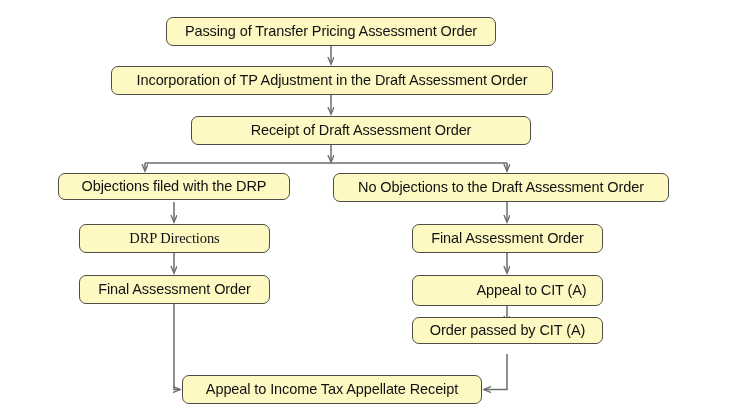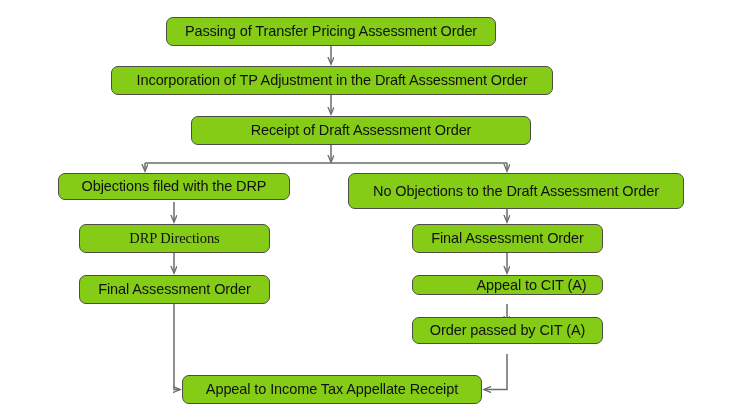--- a/index.html
+++ b/index.html
@@ -5,34 +5,34 @@
   html,body{margin:0;padding:0;}
   body{
     width:731px;height:419px;background:#ffffff;
     font-family:"Liberation Sans",sans-serif;
     overflow:hidden;position:relative;
   }
   #canvas{position:absolute;left:0;top:0;width:731px;height:419px;}
   svg.wires{position:absolute;left:0;top:0;width:731px;height:419px;pointer-events:none;}
   .node{
     position:absolute;box-sizing:border-box;
-    background:#84cc16;border:1.6px solid #4d4d45;border-radius:7px;
+    background:#fef9c3;border:1.6px solid #4d4d45;border-radius:7px;
     display:flex;align-items:center;justify-content:center;
     color:#111111;font-size:14.5px;line-height:1;white-space:nowrap;
     letter-spacing:-0.1px;
   }
   .n1{left:166px;top:17px;width:330px;height:29px;}
   .n2{left:111px;top:66px;width:442px;height:29px;}
   .n3{left:191px;top:116px;width:340px;height:29px;}
   .n4{left:58px;top:173px;width:232px;height:27px;}
-  .n5{left:348px;top:173px;width:336px;height:36px;}
+  .n5{left:333px;top:173px;width:336px;height:29px;}
   .n6{left:79px;top:224px;width:191px;height:29px;font-family:Liberation Serif, serif;}
   .n7{left:79px;top:275px;width:191px;height:29px;}
   .n8{left:412px;top:224px;width:191px;height:29px;}
-  .n9{left:412px;top:275px;width:191px;height:20px;padding-left:48px;}
+  .n9{left:412px;top:275px;width:191px;height:31px;padding-left:48px;}
   .n10{left:412px;top:317px;width:191px;height:27px;}
   .n11{left:182px;top:375px;width:300px;height:29px;}
 </style>
 </head>
 <body>
 
 <div id="canvas">
 
   <svg class="wires" viewBox="0 0 731 419" xmlns="http://www.w3.org/2000/svg">
     <defs>

